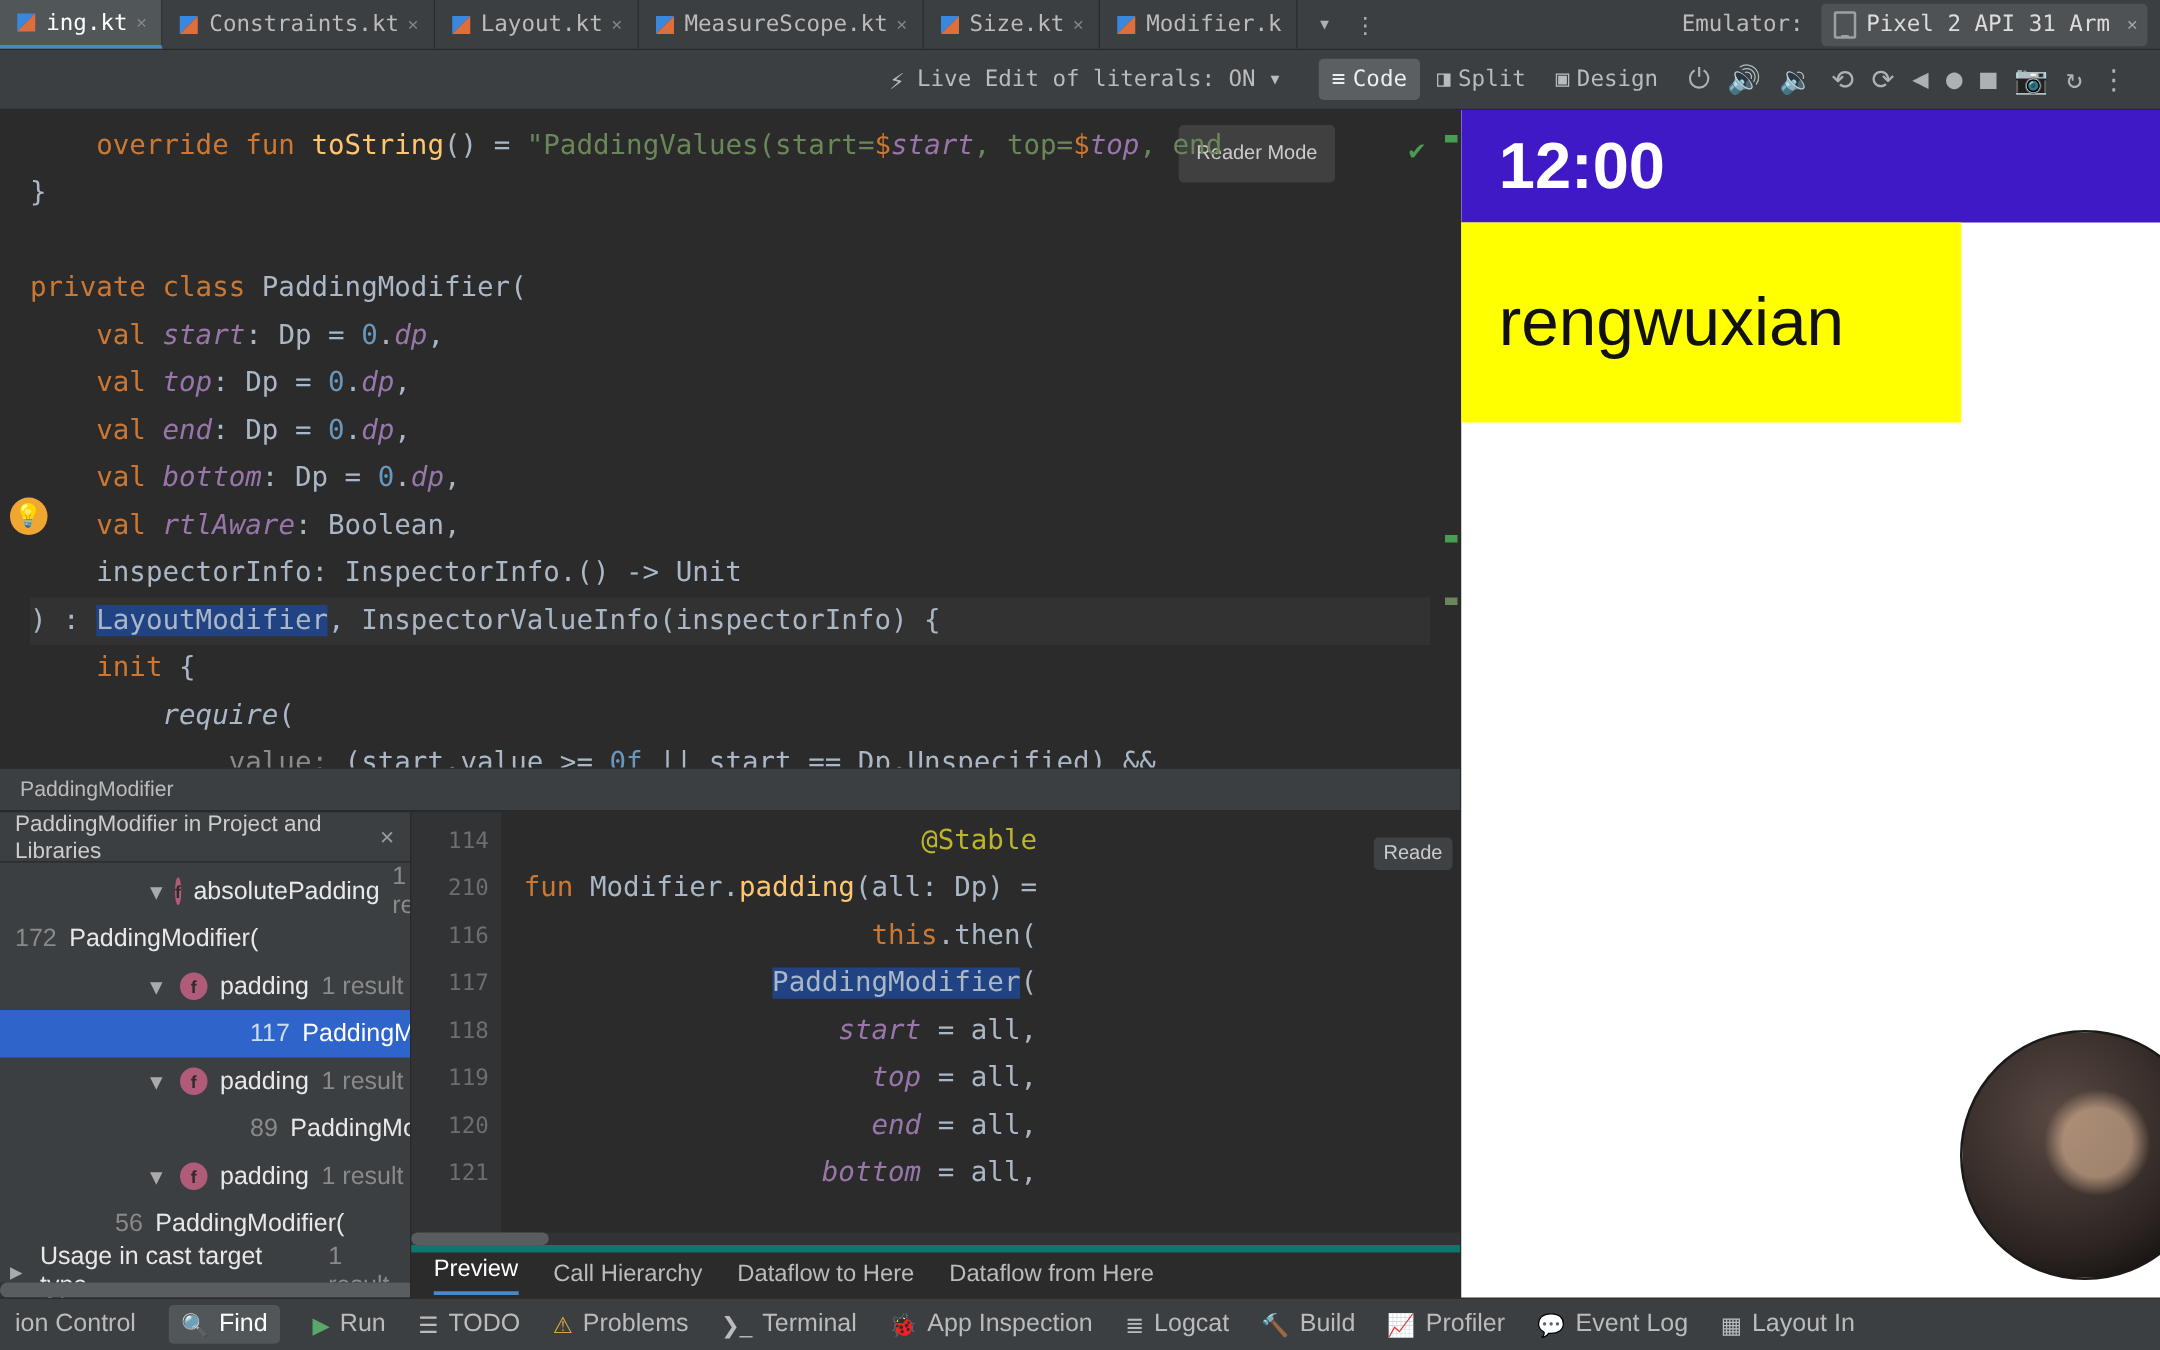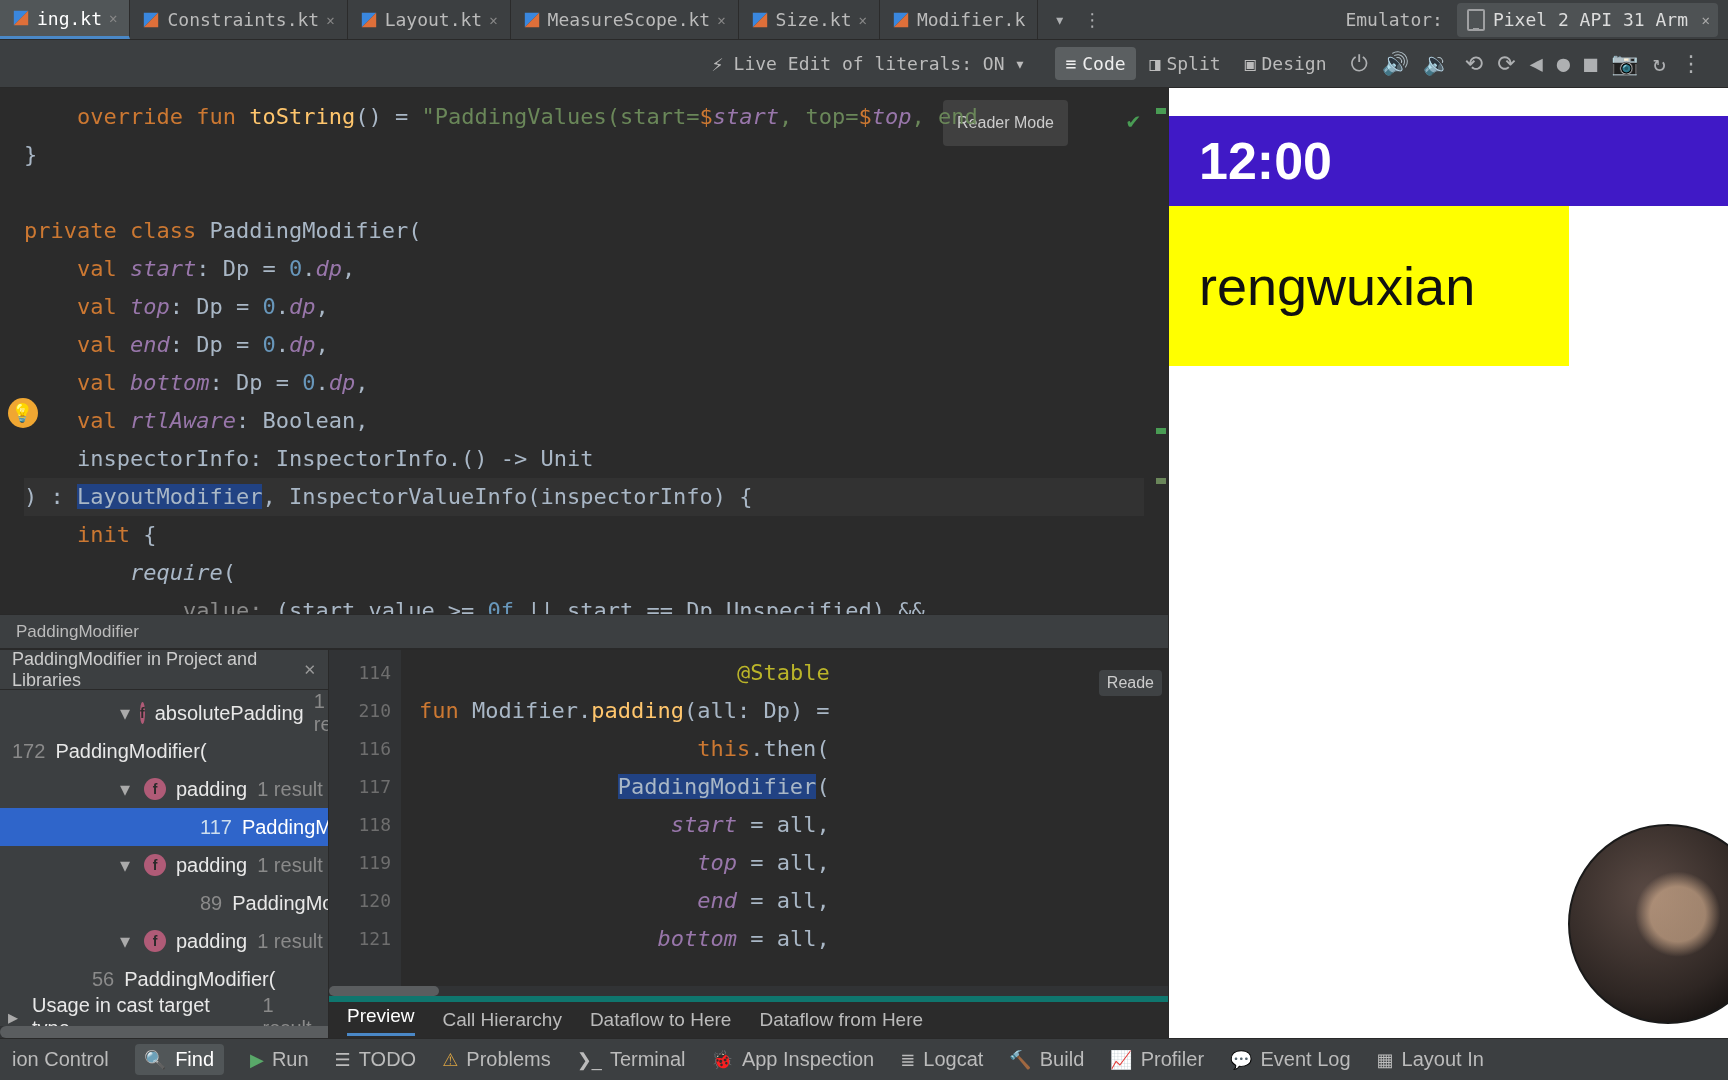--- a/index.html
+++ b/index.html
@@ -134,21 +134,21 @@
     width: 560px; background: #313335; border-left: 1px solid #292929;
     display: flex; flex-direction: column;
   }
   .phone {
     margin: 0; width: 100%; height:100%; background: #ffffff;
     position: relative; overflow: hidden;
   }
   .phone .bar {
     background: #4019c6; color: #fff; height: 90px;
     display: flex; align-items: center; padding-left: 30px;
-    font-size: 52px; font-weight: 700; font-family: sans-serif; margin-top: 28px;
+    font-size: 52px; font-weight: 700; font-family: sans-serif;
   }
   .phone .yellow {
     margin: 0; width: 400px; height: 160px; background: #ffff00;
     display: flex; align-items: center; padding-left: 30px;
     font-size: 54px; color: #111; font-family: sans-serif;
   }
 
   
   .find-panel {
     height: 390px; display: flex; border-top: 2px solid #292929;

